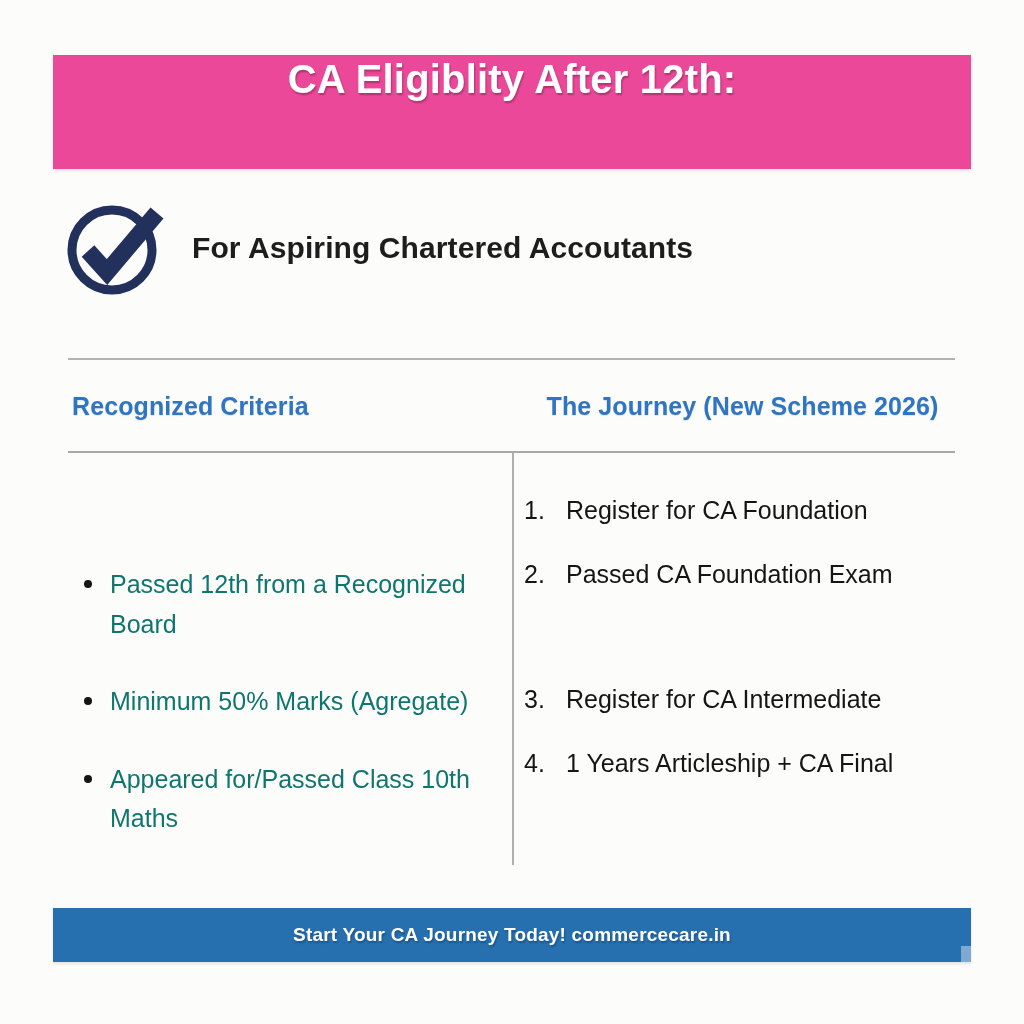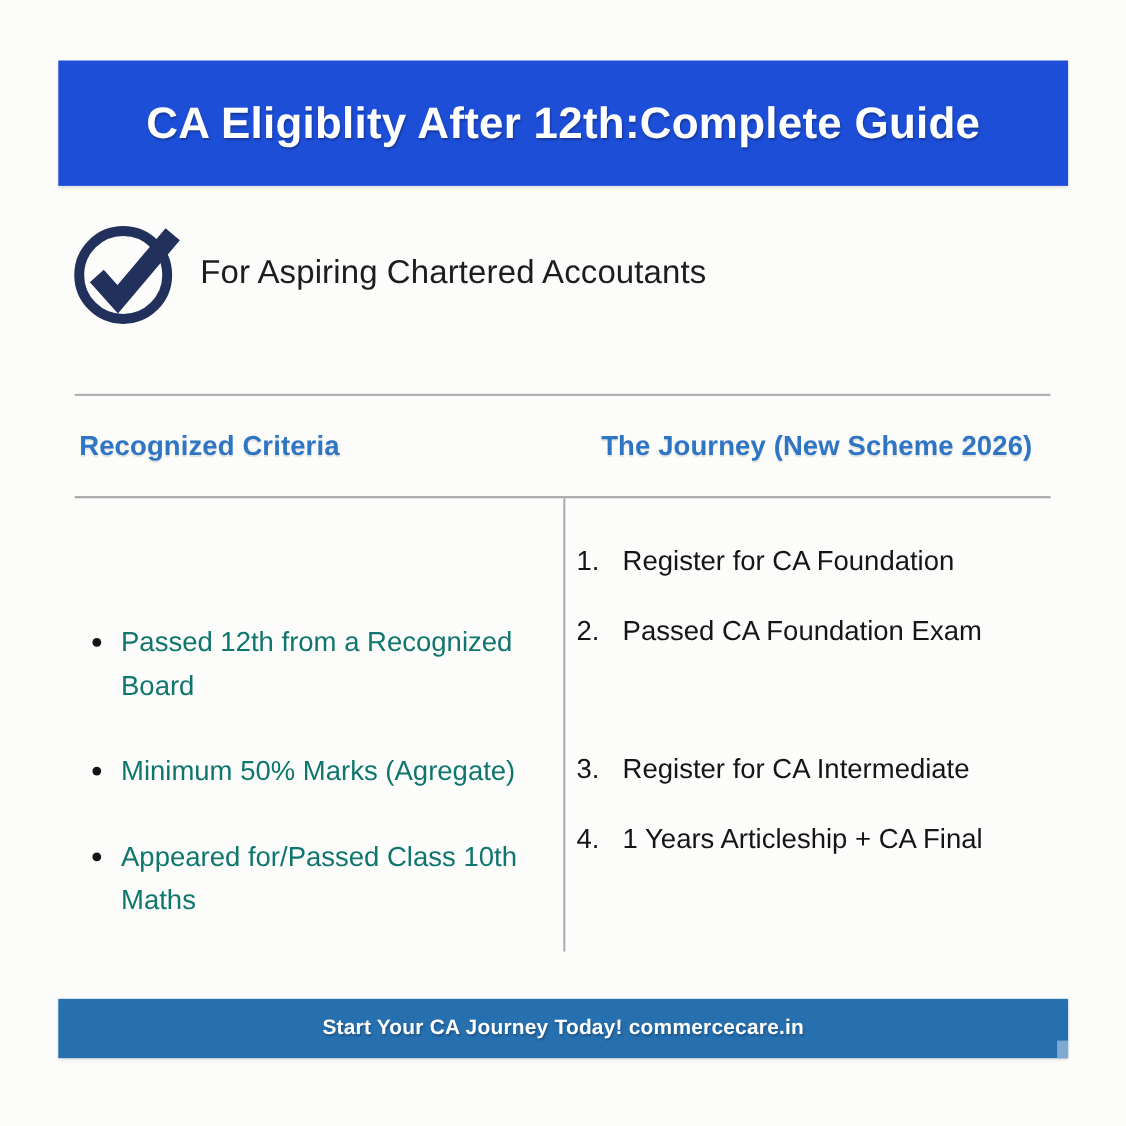--- a/index.html
+++ b/index.html
@@ -21,25 +21,25 @@
     background: #fcfcfb;
   }
 
   
   .header-band {
     position: absolute;
     left: 53px;
     top: 55px;
     width: 918px;
     height: 114px;
-    background: #1d4ed8;
+    background: #ec4899;
     box-shadow: 0 2px 3px rgba(0,0,0,0.10);
     display: flex;
+    flex-direction: column;
     align-items: center;
-    justify-content: center;
   }
   .header-line {
     color: #ffffff;
     font-size: 40px;
     font-weight: bold;
     letter-spacing: 0.2px;
     line-height: 1.22;
     text-align: center;
     text-shadow: 1px 2px 2px rgba(0,0,0,0.28);
     white-space: nowrap;
@@ -55,25 +55,26 @@
     display: flex;
     align-items: center;
   }
   .check-icon {
     width: 104px;
     height: 104px;
     flex: 0 0 104px;
     display: block;
   }
   .subtitle-text {
-    margin-left: 16px;
+    margin-left: 26px;
     font-size: 30px;
     color: #1d1d1d;
     letter-spacing: 0.1px;
     white-space: nowrap;
+    font-weight: bold;
   }
 
   
   .rule-top {
     position: absolute;
     left: 68px;
     top: 358px;
     width: 887px;
     height: 2px;
     background: #b2b2b2;
@@ -197,21 +198,20 @@
     z-index: 2;
   }
 </style>
 </head>
 <body>
 
 <div class="canvas">
 
   <div class="header-band">
     <div class="header-line">CA Eligiblity After 12th:</div>
-    <div class="header-line">Complete Guide</div>
   </div>
 
   <div class="subtitle-row">
     <svg class="check-icon" viewBox="0 0 104 104" aria-hidden="true">
       <circle cx="50" cy="54" r="40" fill="none" stroke="#22305c" stroke-width="9"></circle>
       <path d="M26 55 L45 76 L95 17" fill="none" stroke="#22305c" stroke-width="17" stroke-linecap="butt" stroke-linejoin="miter"></path>
     </svg>
     <div class="subtitle-text">For Aspiring Chartered Accoutants</div>
   </div>
 

